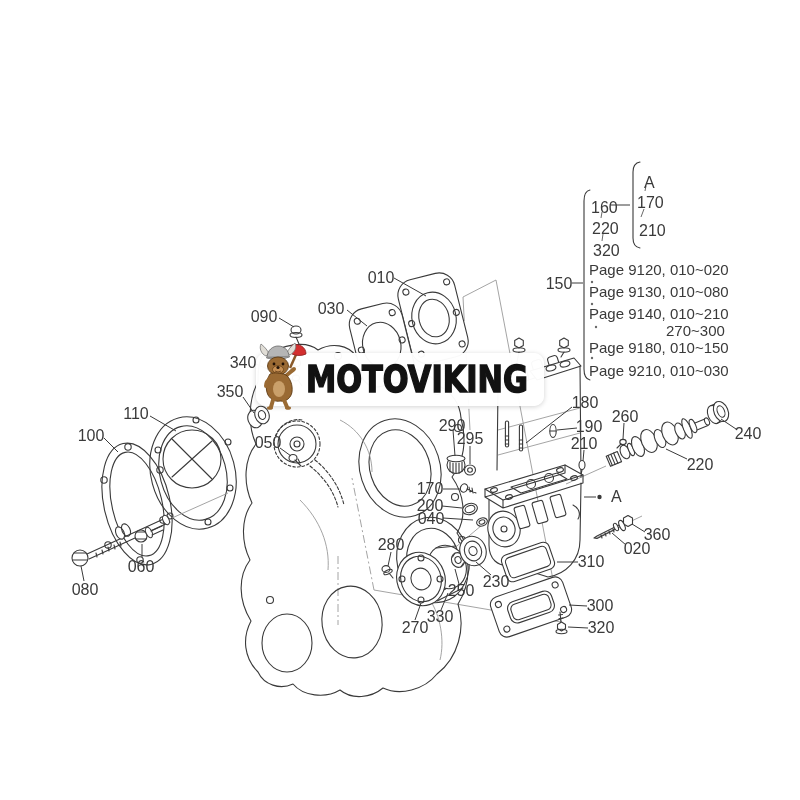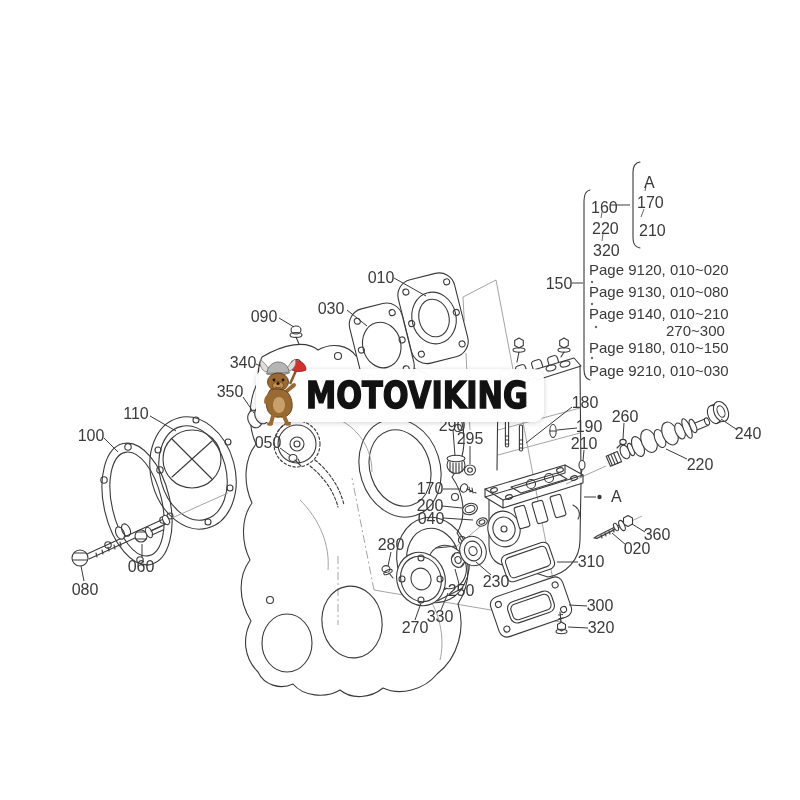--- a/index.html
+++ b/index.html
@@ -6,21 +6,21 @@
   .stage{position:relative;width:800px;height:800px;background:#fff;overflow:hidden;
          font-family:"Liberation Sans",sans-serif;}
   svg text{font-family:"Liberation Sans",sans-serif;}
   .lbl{font-size:16px;fill:#3a3a3a;}
   .pg{font-size:15px;fill:#3a3a3a;}
   .ln{stroke:#3a3a3a;stroke-width:1.1;fill:none;stroke-linecap:round;stroke-linejoin:round;}
   .lnf{stroke:#3a3a3a;stroke-width:1.1;fill:#ffffff;stroke-linecap:round;stroke-linejoin:round;}
   .thin{stroke:#9a9a9a;stroke-width:0.9;fill:none;}
   .leader{stroke:#3a3a3a;stroke-width:1;fill:none;}
   .tick{stroke:#6a6a6a;stroke-width:1;fill:none;}
-  .watermark{position:absolute;left:256px;top:369px;width:288px;height:53px;
+  .watermark{position:absolute;left:256px;top:353px;width:288px;height:53px;
      background:rgba(255,255,255,0.97);border-radius:10px;
      box-shadow:0 1px 5px rgba(0,0,0,0.18);}
   .brand{position:absolute;left:50px;top:4px;height:45px;line-height:45px;
      font-family:"DejaVu Sans",sans-serif;font-weight:bold;font-size:38px;color:#121212;
      -webkit-text-stroke:1.6px #121212;letter-spacing:0px;white-space:nowrap;
      transform:scaleX(0.80);transform-origin:left center;}
   .mascot{position:absolute;left:0px;top:-11px;}
 </style>
 </head>
 <body>

